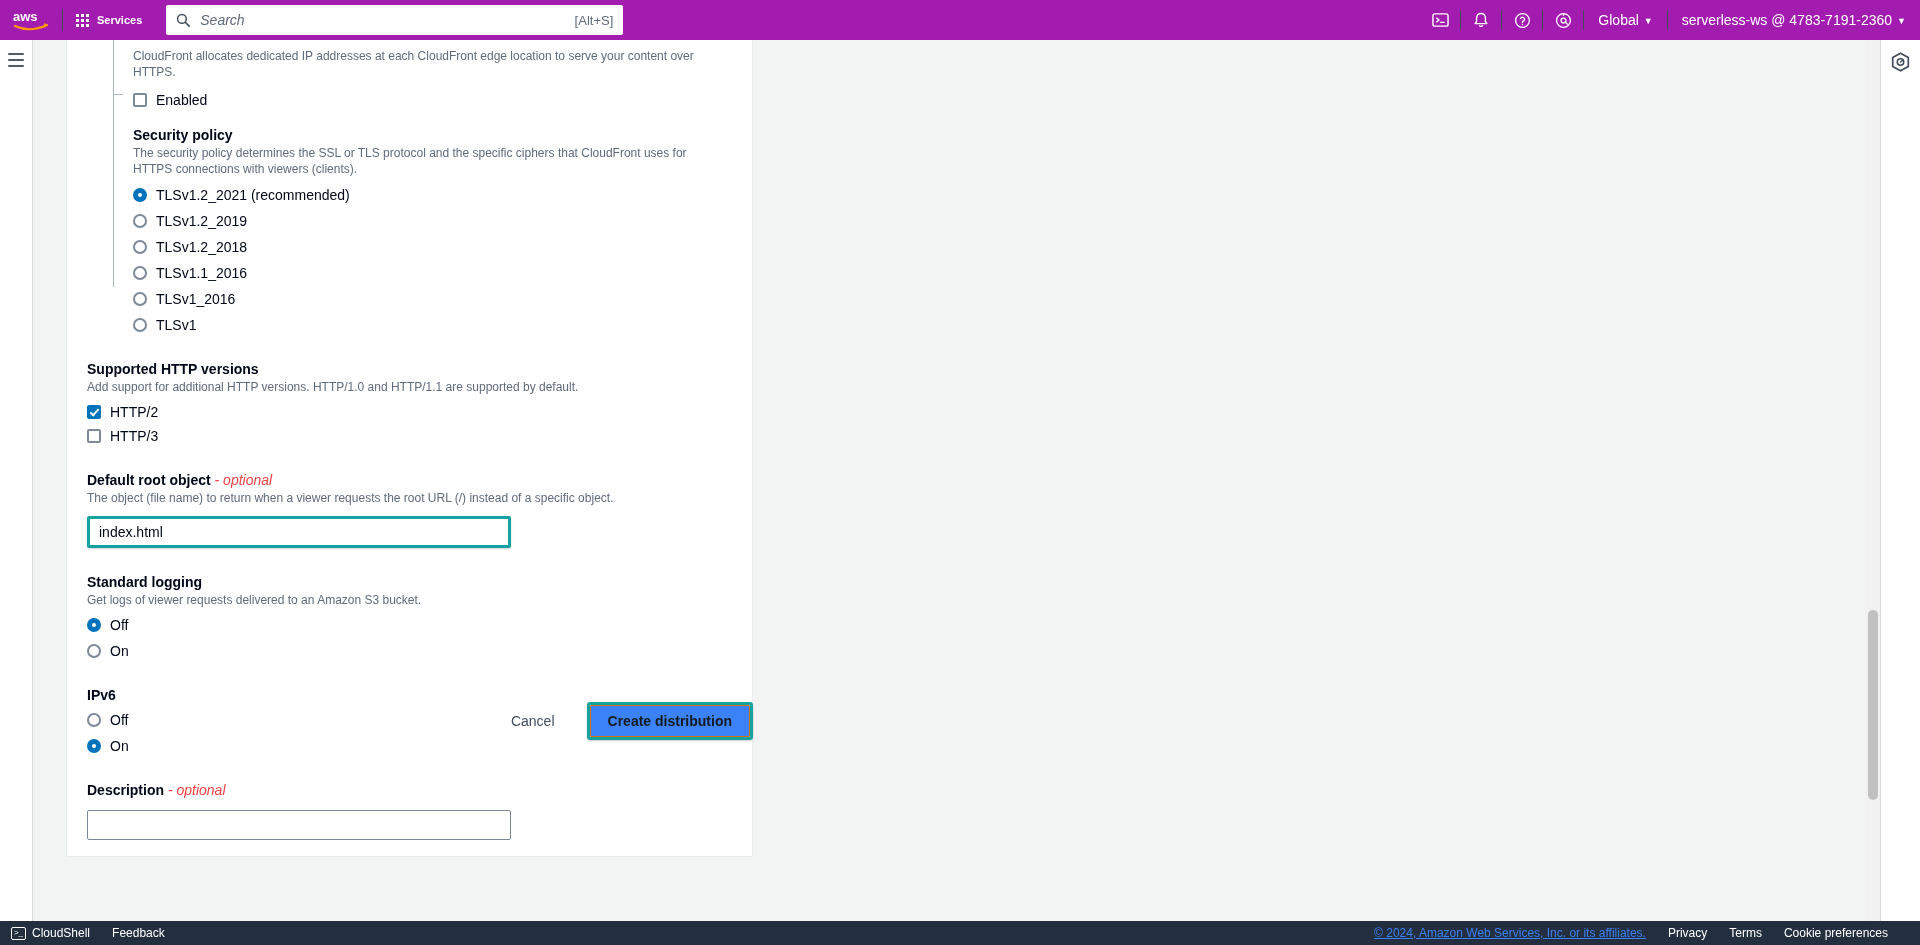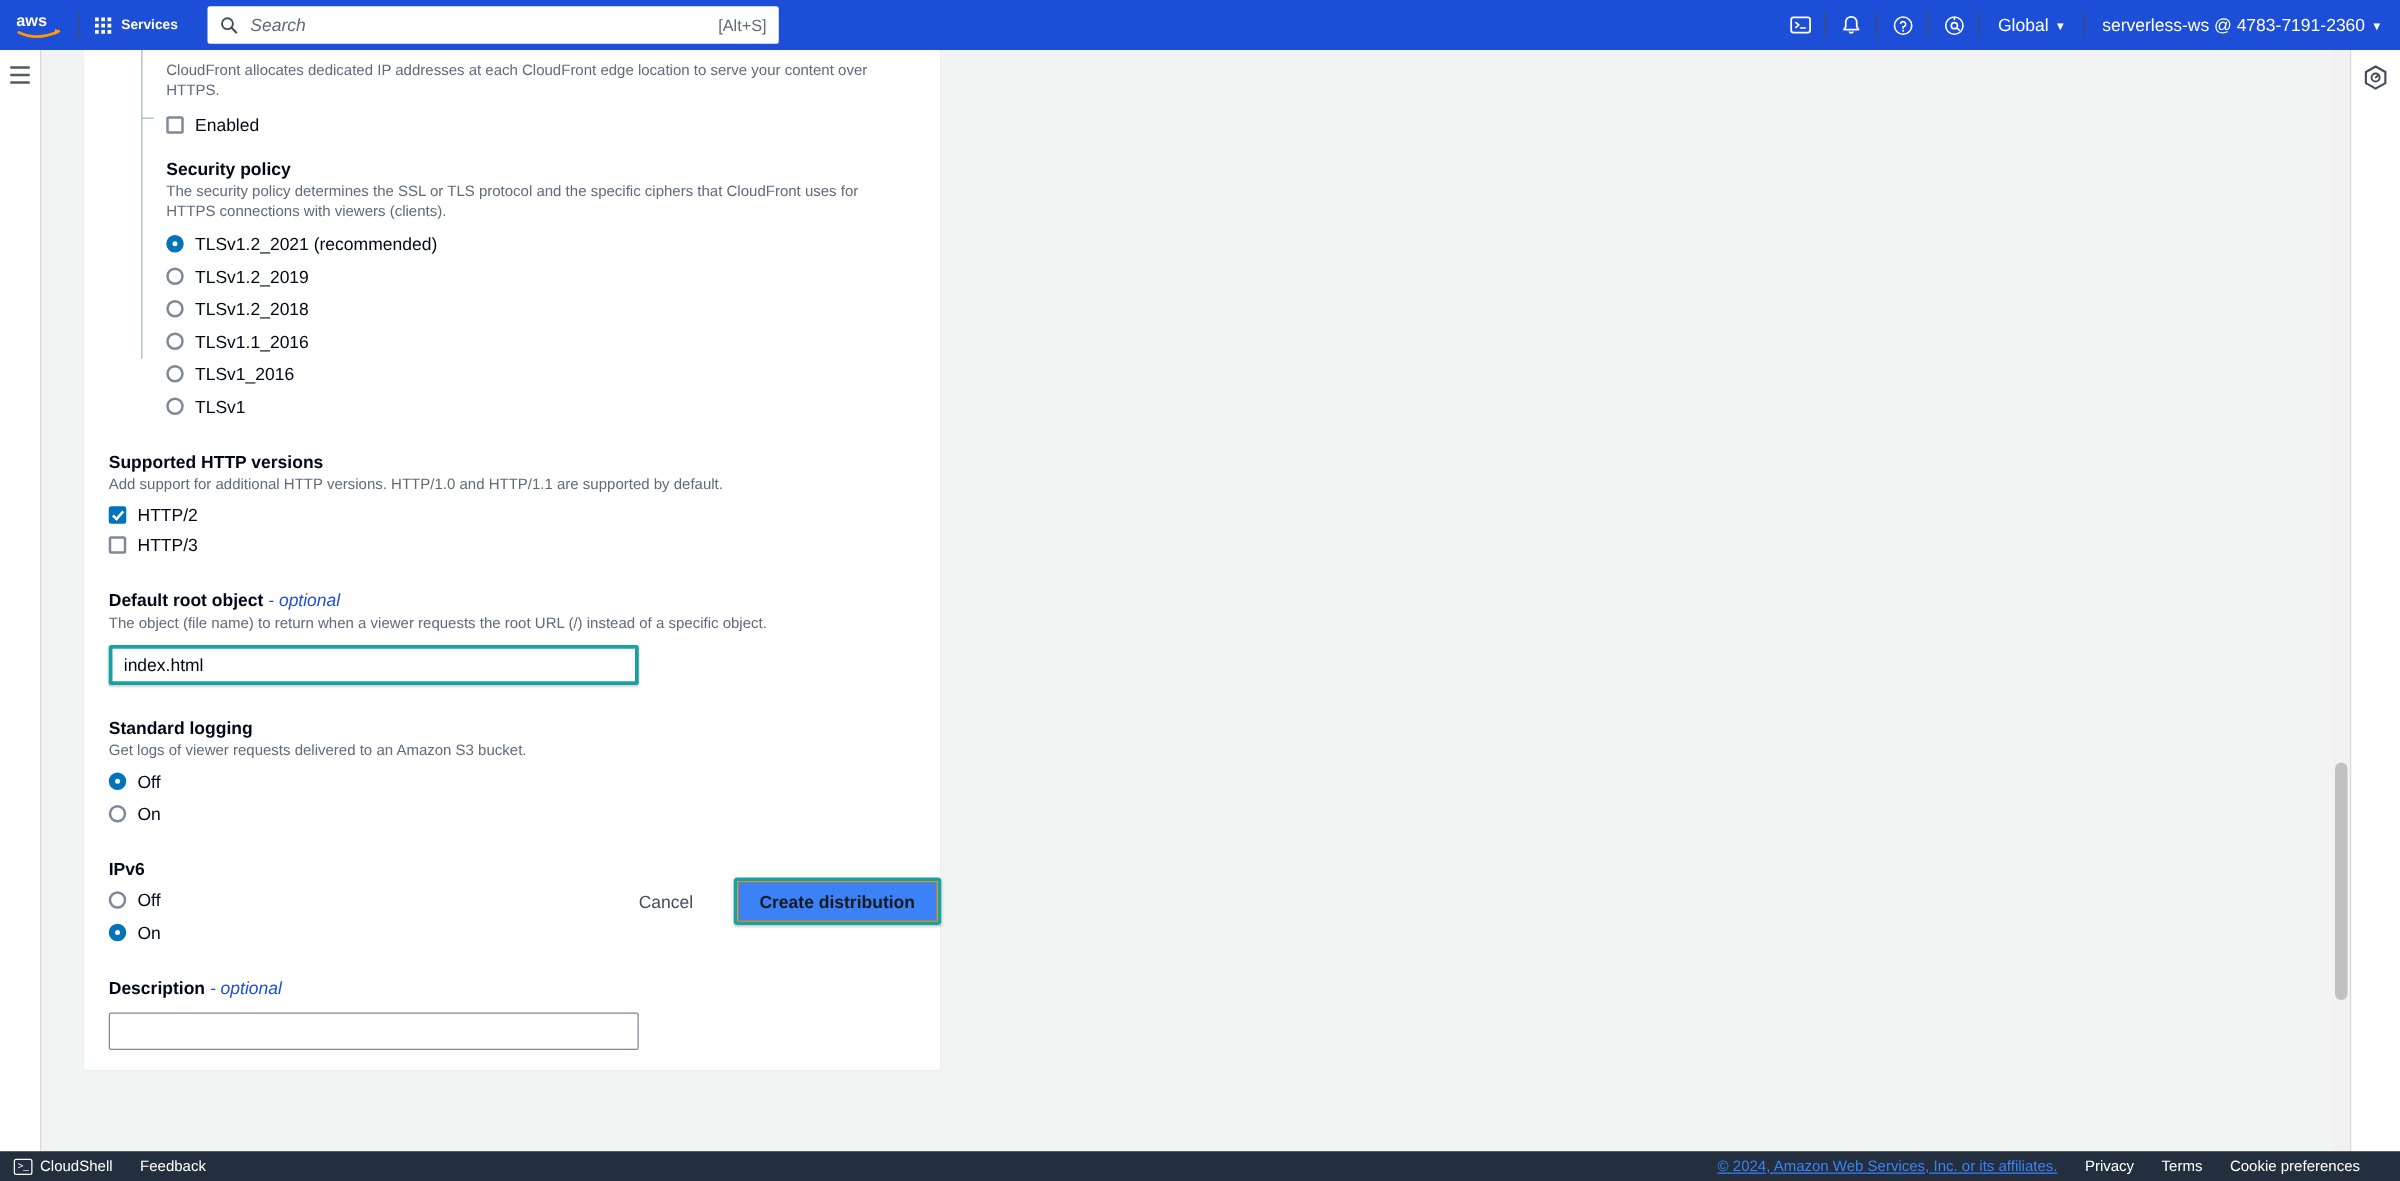--- a/index.html
+++ b/index.html
@@ -8,21 +8,21 @@
     width: 1920px; height: 945px;
     overflow: hidden;
     font-family: "Liberation Sans", sans-serif;
     background: #f2f3f3;
   }
 
   
   .topnav {
     position: absolute; top: 0; left: 0;
     width: 1920px; height: 40px;
-    background: #1d4ed8;
+    background: #a21caf;
     display: flex; align-items: center;
     color: #ffffff;
     z-index: 30;
   }
   .aws-logo {
     width: 62px; display: flex; align-items: center; justify-content: center;
     height: 40px; cursor: pointer;
   }
   .aws-logo svg { display: block; }
   .nav-divider { width: 1px; height: 22px; background: #414d5c; }
@@ -119,21 +119,21 @@
     position: absolute; left: 0; width: 10px; height: 1px; background: #aab7b8;
   }
 
   .desc-text {
     font-size: 12px; color: #5f6b7a; line-height: 16px;
     margin: 0 0 0 0;
   }
   .field-label {
     font-size: 14px; color: #000716; font-weight: 700; margin: 0 0 2px 0;
   }
-  .field-label .opt { font-weight: 400; font-style: italic; color: #1d4ed8; }
+  .field-label .opt { font-weight: 400; font-style: italic; color: #ef4444; }
   .sec-title {
     font-size: 14px; color: #000716; font-weight: 700; margin: 0 0 2px 0;
   }
 
   
   .choice {
     display: flex; align-items: center; gap: 9px;
     height: 21px; margin-top: 5px; cursor: pointer;
   }
   .choice-label { font-size: 14px; color: #000716; line-height: 16px; }

